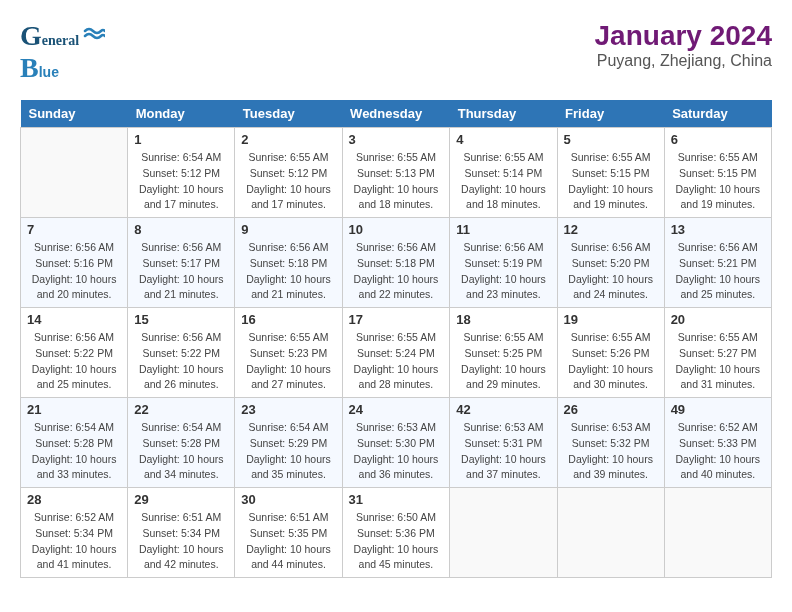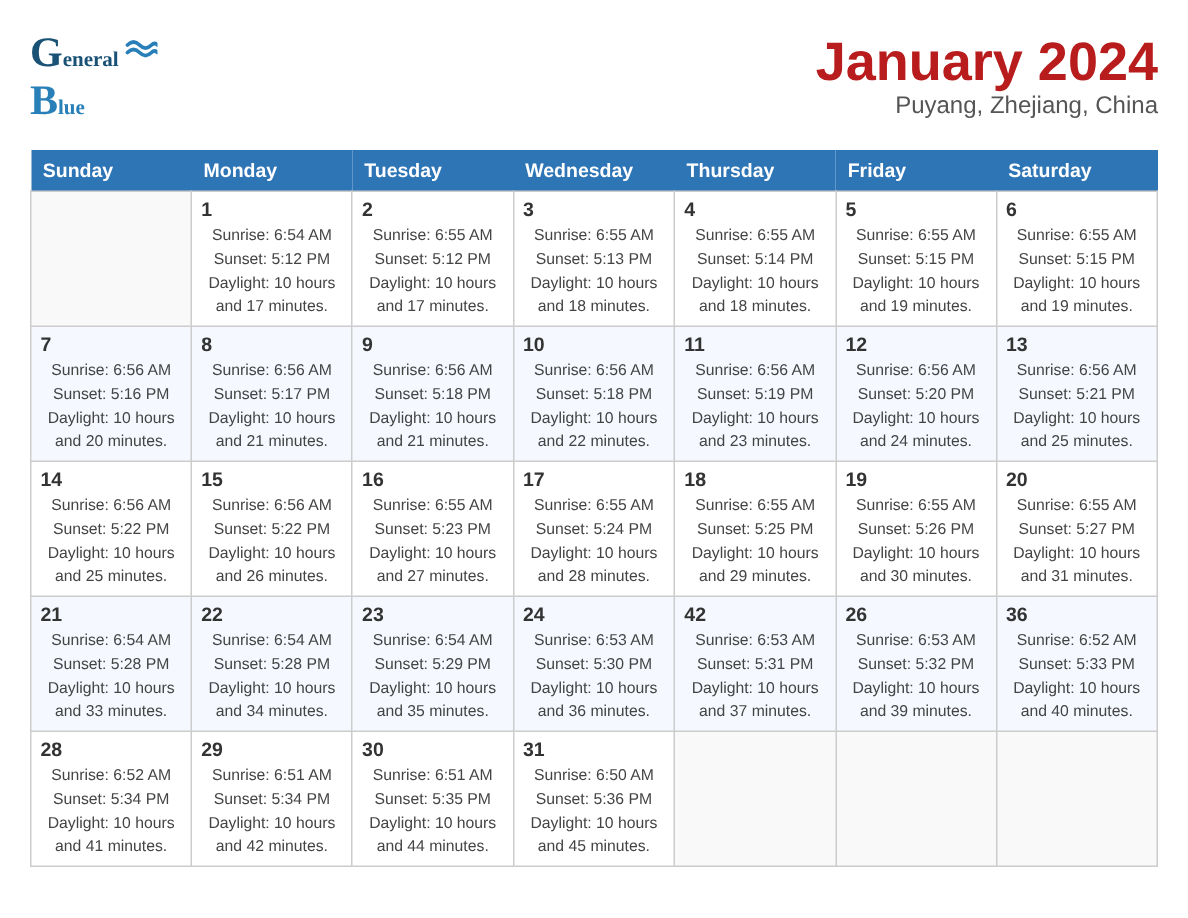--- a/index.html
+++ b/index.html
@@ -18,23 +18,23 @@
     }
     .logo {
       display: flex;
       flex-direction: column;
       align-items: flex-start;
     }
     .title-area {
       text-align: right;
     }
     .month-title {
-      font-size: 36px;
+      font-size: 28px;
       font-weight: bold;
-      color: #b91c1c;
+      color: #701a75;
     }
     .location {
       font-size: 16px;
       color: #555;
     }
     .calendar-table {
       width: 100%;
       border-collapse: collapse;
       font-size: 11px;
       border-radius: 15px;
@@ -99,21 +99,21 @@
         <span style="font-size:14px;font-weight:bold;color:#1a5276;font-family:Liberation Serif, serif;">eneral</span>
         <span style="margin-left:4px;">
           <svg width="22" height="22" viewBox="0 0 22 22">
             <path d="M2 8 Q6 4 10 8 Q14 12 18 8 Q20 6 22 8" stroke="#2980b9" stroke-width="2.5" fill="none" stroke-linecap="round"></path>
             <path d="M2 13 Q6 9 10 13 Q14 17 18 13 Q20 11 22 13" stroke="#2980b9" stroke-width="2.5" fill="none" stroke-linecap="round"></path>
           </svg>
         </span>
       </div>
       <div class="logo-row2">
         <span style="font-size:28px;font-weight:bold;color:#2980b9;font-family:Georgia,serif;">B</span>
-        <span style="font-size:14px;font-weight:bold;color:#2980b9;font-family:Liberation Serif, serif;">lue</span>
+        <span style="font-size:14px;font-weight:bold;color:#2980b9;font-family:Liberation Sans, sans-serif;">lue</span>
       </div>
     </div>
   </div>
   <div class="title-area">
     <div class="month-title">January 2024</div>
     <div class="location">Puyang, Zhejiang, China</div>
   </div>
 </div>
 
 <table class="calendar-table">
@@ -235,21 +235,21 @@
         </td>
         <td>
           <div class="day-number">42</div>
           <div class="day-info">Sunrise: 6:53 AM<br>Sunset: 5:31 PM<br>Daylight: 10 hours and 37 minutes.</div>
         </td>
         <td>
           <div class="day-number">26</div>
           <div class="day-info">Sunrise: 6:53 AM<br>Sunset: 5:32 PM<br>Daylight: 10 hours and 39 minutes.</div>
         </td>
         <td>
-          <div class="day-number">36</div>
+          <div class="day-number">49</div>
           <div class="day-info">Sunrise: 6:52 AM<br>Sunset: 5:33 PM<br>Daylight: 10 hours and 40 minutes.</div>
         </td>
       </tr>
       <tr>
         <td>
           <div class="day-number">28</div>
           <div class="day-info">Sunrise: 6:52 AM<br>Sunset: 5:34 PM<br>Daylight: 10 hours and 41 minutes.</div>
         </td>
         <td>
           <div class="day-number">29</div>

